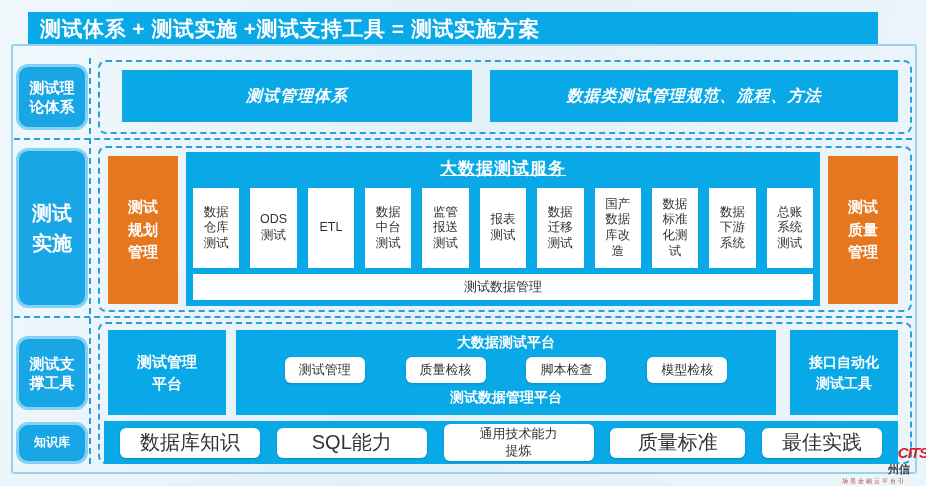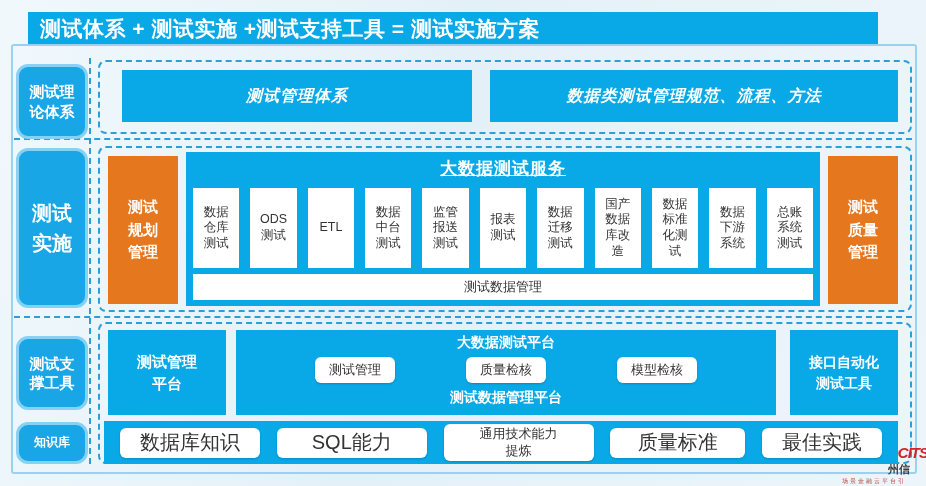--- a/index.html
+++ b/index.html
@@ -27,21 +27,21 @@
                border:2px dashed #2a9fd8; border-radius:8px; }
   #frame1 { top:60px; height:74px; }
   #frame2 { top:146px; height:166px; }
   #frame3 { top:322px; height:142px; }
 
   
   .side-box { position:absolute; left:16px; width:72px; background:#18a6e7;
               border:3px solid #85d2f3; border-radius:12px; color:#fff;
               font-weight:bold; display:flex; align-items:center; justify-content:center;
               text-align:center; white-space:pre-line; line-height:1.3; }
-  #side-theory    { top:64px;  height:75px;  font-size:15px; }
+  #side-theory    { top:64px;  height:66px;  font-size:15px; }
   #side-impl      { top:148px; height:160px; font-size:20px; line-height:1.5; }
   #side-tools     { top:336px; height:74px;  font-size:15px; }
   #side-knowledge { top:422px; height:42px;  font-size:12px; }
 
   
   .s1-box { position:absolute; top:70px; height:52px; background:#09a8e7; color:#fff;
             font-weight:bold; font-size:16px; display:flex; align-items:center;
             justify-content:center; letter-spacing:1px; }
   #s1-a { left:122px; width:350px;font-style:italic; }
   #s1-b { left:490px; width:408px;font-style:italic; }
@@ -180,20 +180,21 @@
 
   <div class="sec-frame" id="frame3"></div>
   <div class="blue-block" id="mgmt-platform">测试管理
 平台</div>
 
   <div class="plat-container">
     <div class="plat-title">大数据测试平台</div>
     <div class="plat-row">
       <div class="plat-btn">测试管理</div>
       <div class="plat-btn">质量检核</div>
+      <div class="plat-btn">脚本检查</div>
       <div class="plat-btn">模型检核</div>
     </div>
     <div class="plat-footer">测试数据管理平台</div>
   </div>
 
   <div class="blue-block" id="api-tool">接口自动化
 测试工具</div>
 
   <div class="kn-bar">
     <div class="kn-box">数据库知识</div>

